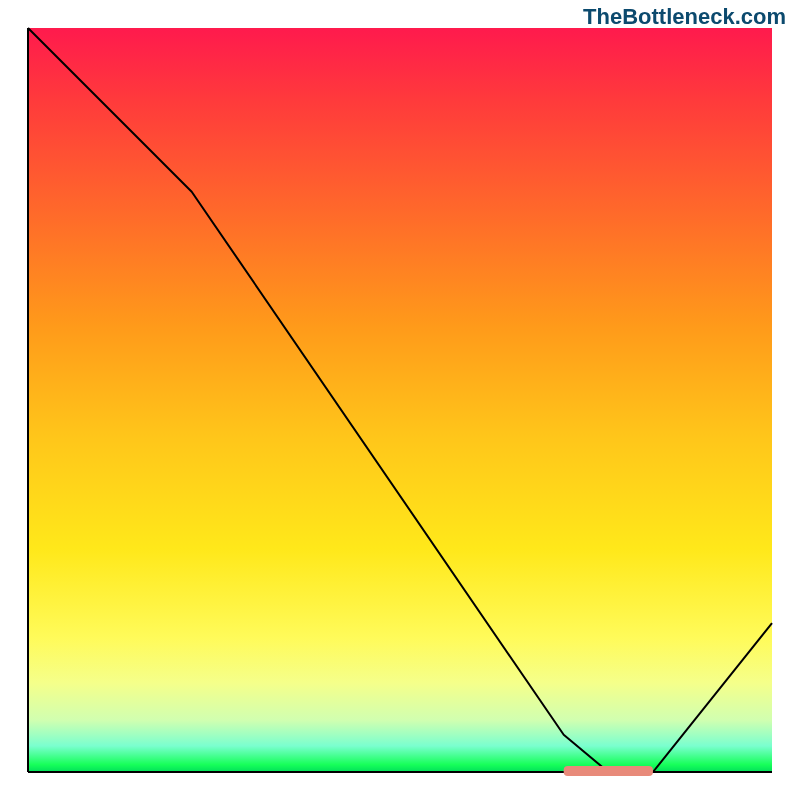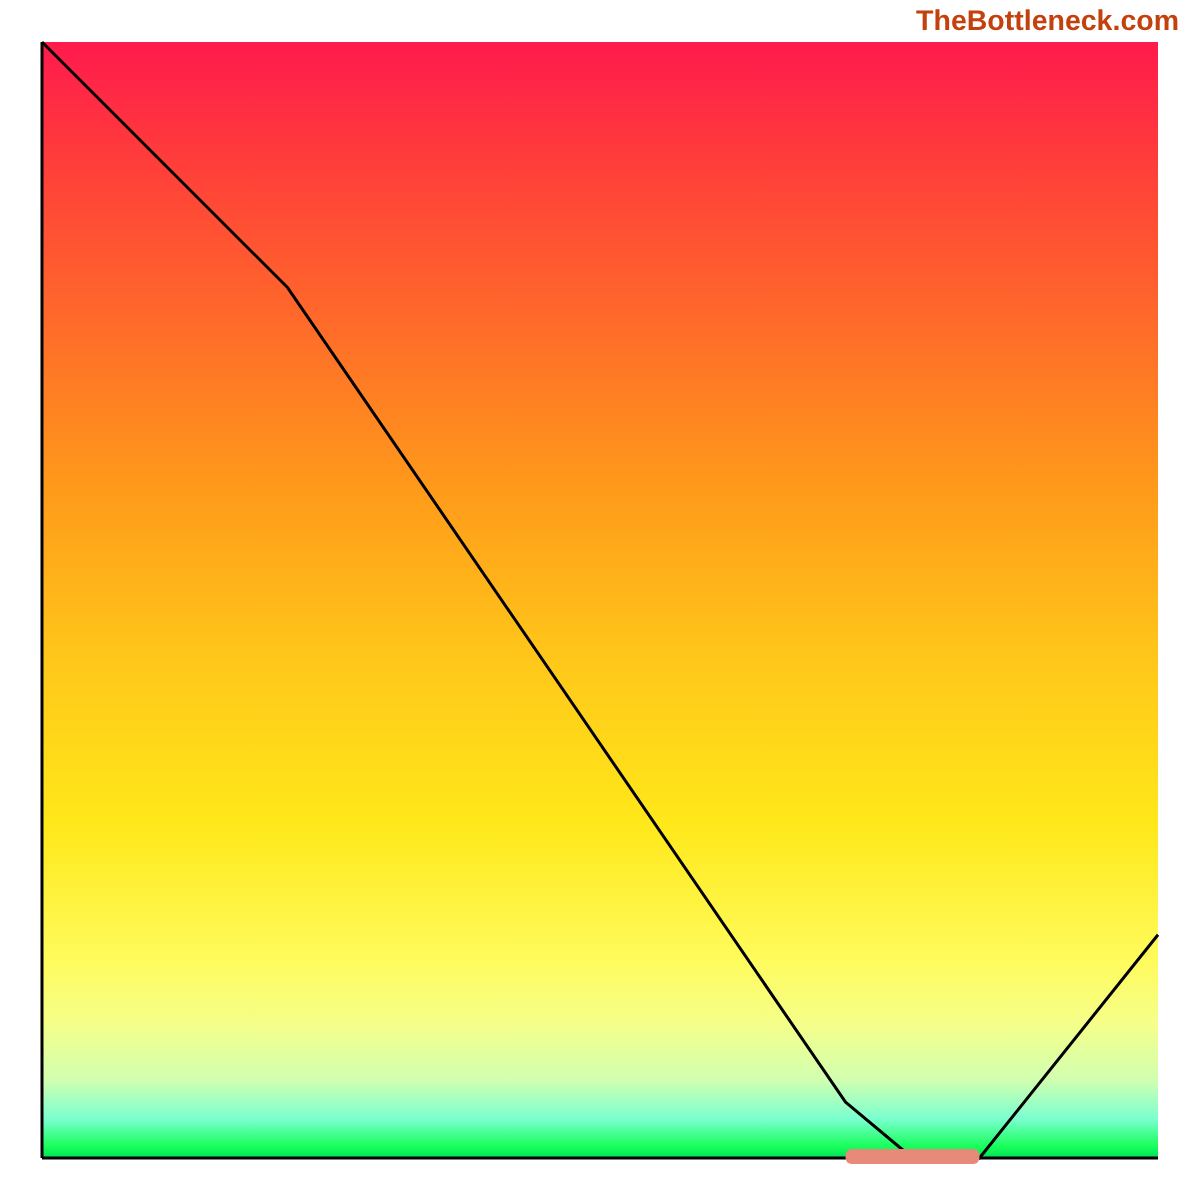--- a/index.html
+++ b/index.html
@@ -8,23 +8,23 @@
     width: 800px;
     height: 800px;
     position: relative;
     font-family: Arial, sans-serif;
     background: #fff;
   }
   .watermark {
     position: absolute;
     top: 4px;
     right: 14px;
-    font-size: 19px;
+    font-size: 22px;
     font-weight: bold;
-    color: #c2410c;
+    color: #0c4a6e;
     z-index: 10;
   }
   .plot-area {
     position: absolute;
     left: 28px;
     top: 28px;
     width: 744px;
     height: 744px;
     background: linear-gradient(to bottom,
       #ff1a4d 0%,

